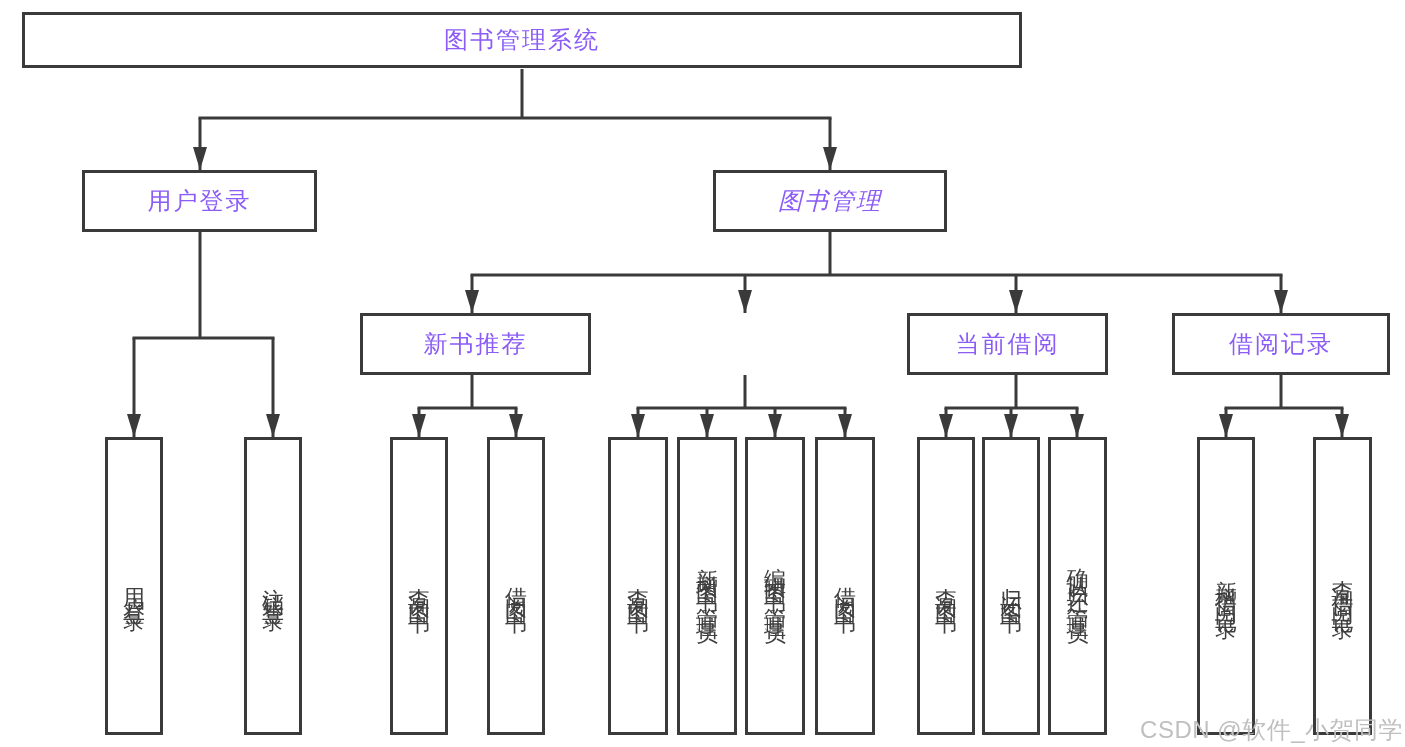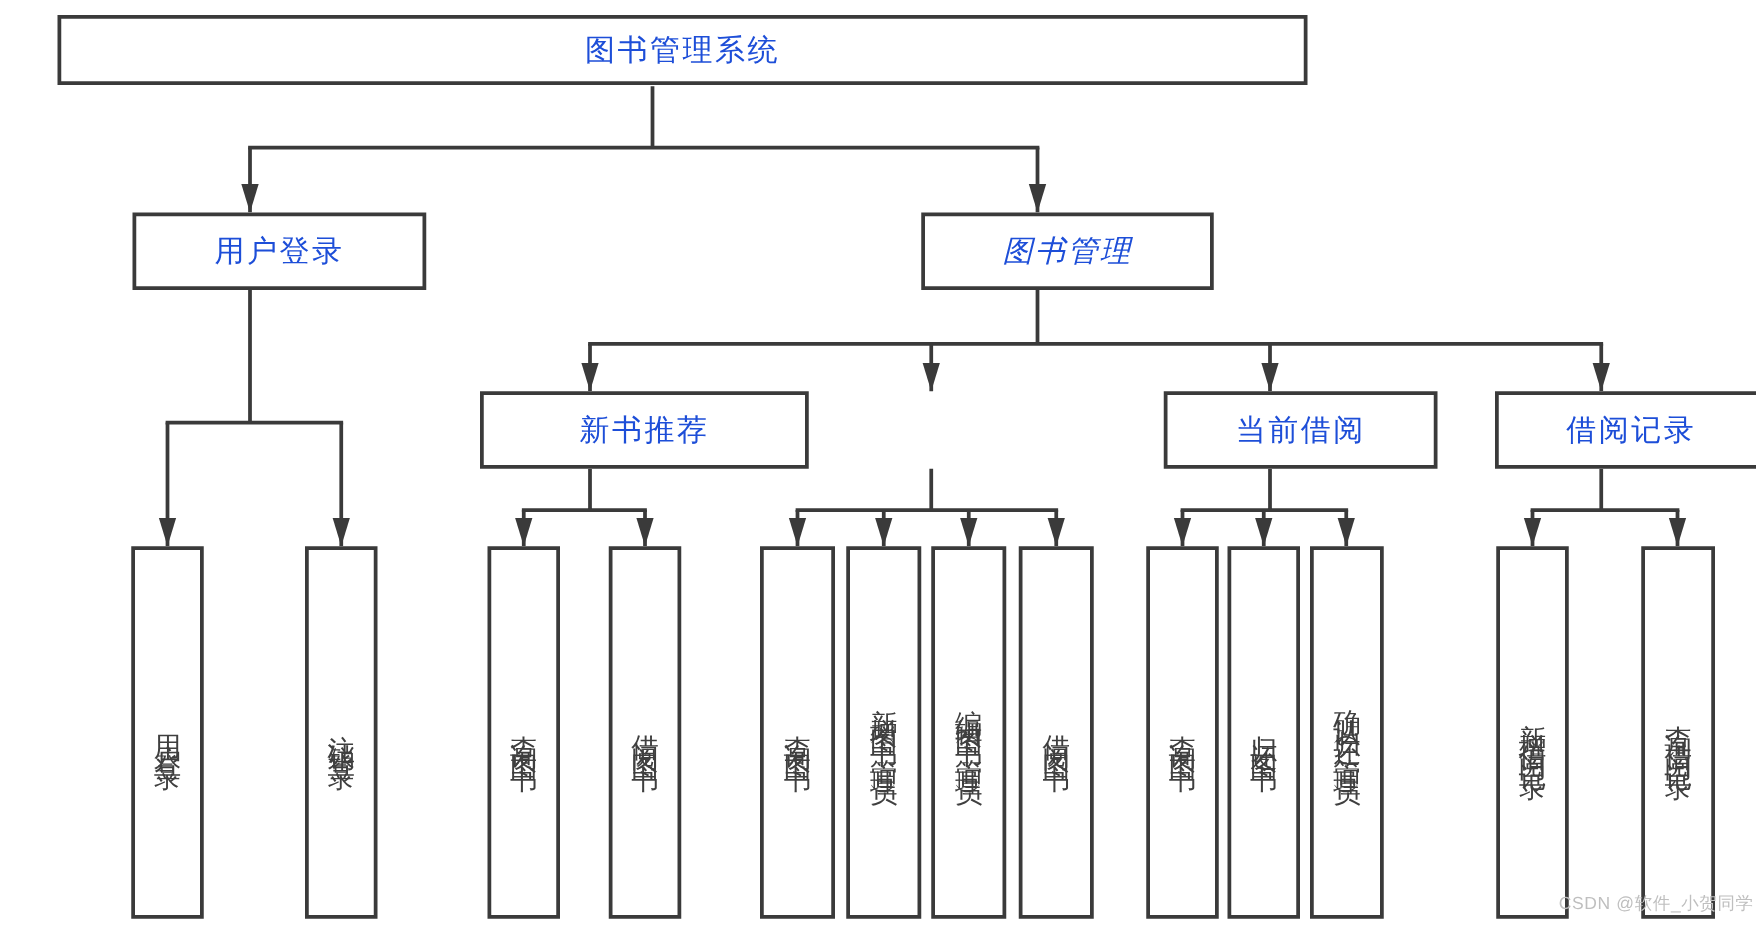--- a/index.html
+++ b/index.html
@@ -22,25 +22,24 @@
   }
   .hbox {
     position: absolute;
     box-sizing: border-box;
     border: 3px solid #3a3a3a;
     background: #ffffff;
     display: flex;
     align-items: center;
     justify-content: center;
     z-index: 2;
-    color: #1d4ed8;
+    color: #8b5cf6;
     font-size: 24px;
     letter-spacing: 2px;
     white-space: nowrap;
-    margin-left: 24px;
   }
   .vbox {
     position: absolute;
     box-sizing: border-box;
     border: 3px solid #3a3a3a;
     background: #ffffff;
     display: flex;
     align-items: center;
     justify-content: center;
     z-index: 2;
@@ -52,21 +51,21 @@
     writing-mode: vertical-lr;
     font-size: 22px;
     letter-spacing: 8px;
     line-height: 1;
     white-space: nowrap;
   }
   .watermark {
     position: absolute;
     right: 2px;
     top: 714px;
-    font-size: 14px;
+    font-size: 24px;
     letter-spacing: 0.5px;
     color: #bfbfbf;
     z-index: 10;
     white-space: nowrap;
   }
 </style>
 </head>
 <body>
 
 <div class="canvas">
@@ -127,24 +126,24 @@
     <span>图书管理系统</span>
   </div>
 
   <div class="hbox" style="left:82px; top:170px; width:235px; height:62px;">
     <span>用户登录</span>
   </div>
   <div class="hbox" style="left:713px; top:170px; width:234px; height:62px;font-style:italic;">
     <span>图书管理</span>
   </div>
 
-  <div class="hbox" style="left:360px; top:313px; width:263px; height:62px;">
+  <div class="hbox" style="left:360px; top:313px; width:231px; height:62px;">
     <span>新书推荐</span>
   </div>
-  <div class="hbox" style="left:907px; top:313px; width:219px; height:62px;">
+  <div class="hbox" style="left:907px; top:313px; width:201px; height:62px;">
     <span>当前借阅</span>
   </div>
   <div class="hbox" style="left:1172px; top:313px; width:218px; height:62px;">
     <span>借阅记录</span>
   </div>
 
   <div class="vbox" style="left:105px; width:58px;">
     <span class="vtext">用户登录</span>
   </div>
   <div class="vbox" style="left:244px; width:58px;">

